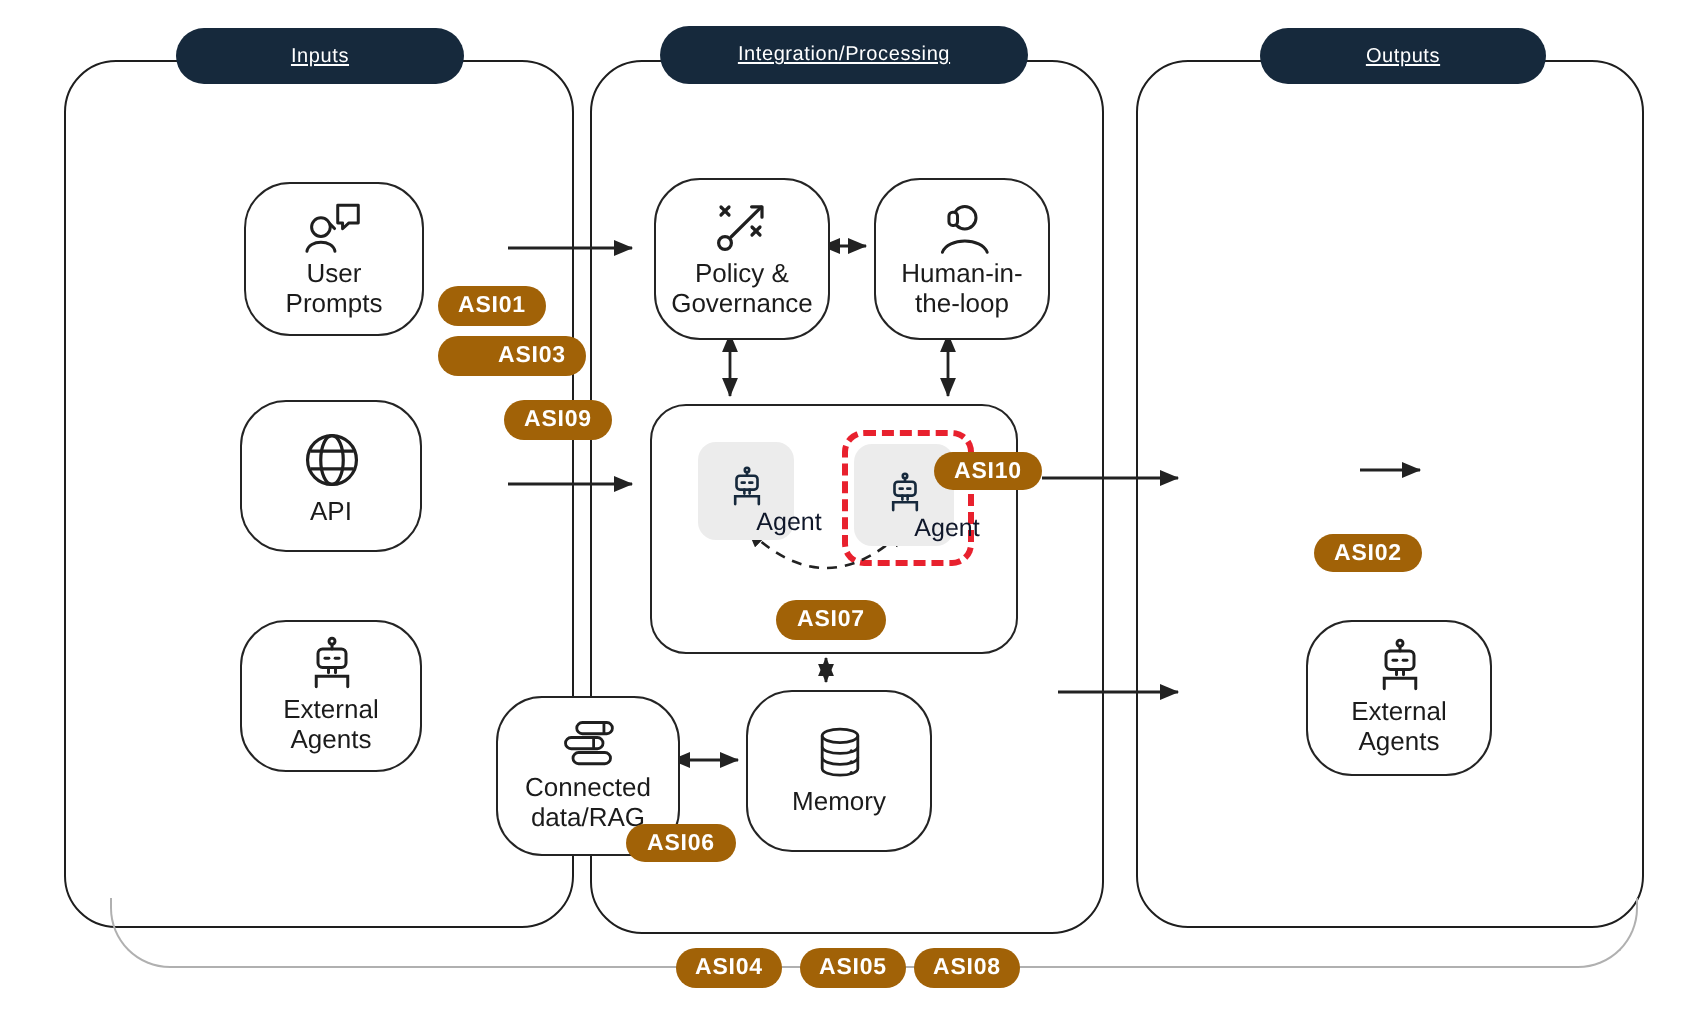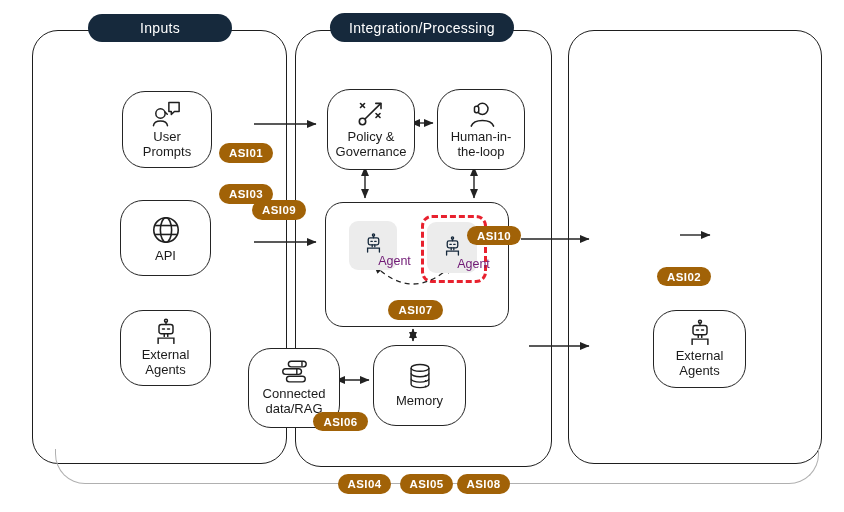--- a/index.html
+++ b/index.html
@@ -1,29 +1,29 @@
 <!DOCTYPE html>
 <html><head>
 <meta charset="utf-8">
 <style>
   html,body{margin:0;padding:0;background:#fff;}
   #canvas{position:relative;width:844px;height:512px;background:#fff;overflow:hidden;
           font-family:"Liberation Sans",sans-serif;}
   .col{position:absolute;border:1.5px solid #1e1e1e;border-radius:26px;background:transparent;z-index:1;}
   .col-header{position:absolute;background:#16293c;color:#fff;border-radius:999px;z-index:6;
-              display:flex;align-items:center;justify-content:center;font-size:14px;letter-spacing:.3px;}
+              display:flex;align-items:center;justify-content:center;font-size:10px;letter-spacing:.3px;text-decoration:underline;}
   .bracket{position:absolute;border:1.6px solid #b0b0b0;border-top:none;
            border-radius:0 0 30px 30px;z-index:1;}
   .node{position:absolute;background:#fff;border:1.4px solid #242424;border-radius:23px;z-index:3;
         display:flex;flex-direction:column;align-items:center;justify-content:center;gap:2px;padding:3px;}
   .node .lbl{font-size:13px;line-height:1.12;color:#1b1b1b;text-align:center;white-space:nowrap;}
   .agents-box{position:absolute;background:#fff;border:1.4px solid #242424;border-radius:18px;z-index:3;}
   .tile{position:absolute;background:#ececec;border-radius:9px;z-index:4;
         display:flex;flex-direction:column;align-items:center;justify-content:flex-end;padding-bottom:3px;gap:1px;}
-  .tile .lbl{font-size:12.5px;color:#701a75;line-height:1;margin-left:43px;}
+  .tile .lbl{font-size:12.5px;color:#0f172a;line-height:1;margin-left:43px;}
   .red-dash{position:absolute;border:3px dashed #e8212e;border-radius:11px;background:transparent;z-index:3;}
   .badge{position:absolute;background:#a16207;color:#fff;border-radius:999px;z-index:6;
          display:flex;align-items:center;justify-content:center;font-size:11.5px;font-weight:700;letter-spacing:.4px;}
   svg.overlay{position:absolute;left:0;top:0;z-index:2;pointer-events:none;}
   svg.arc{position:absolute;z-index:4;pointer-events:none;}
   .ic{display:block;}
 </style>
 </head>
 <body>
 
@@ -54,20 +54,23 @@
       <line x1="529" y1="346" x2="589" y2="346" marker-end="url(#ah)"></line>
     </g>
   </svg>
 
   <div class="col-header" style="left:88px;top:14px;width:144px;height:28px;">
     <span>Inputs</span>
   </div>
   <div class="col-header" style="left:330px;top:13px;width:184px;height:29px;">
     <span>Integration/Processing</span>
   </div>
+  <div class="col-header" style="left:630px;top:14px;width:143px;height:28px;">
+    <span>Outputs</span>
+  </div>
 
   <div class="node" style="left:122px;top:91px;width:82px;height:69px;">
     <svg class="ic" width="32" height="28" viewBox="0 0 34 30" fill="none" stroke="#1f1f1f" stroke-width="1.6" stroke-linecap="round" stroke-linejoin="round">
       <circle cx="10" cy="14.5" r="5"></circle>
       <path d="M2.5 27.5 c1,-6.5 14,-6.5 15,0"></path>
       <path d="M19 12.3 V2.8 H30 V12.3 H25 L21.6 15.4 V12.3 Z"></path>
       <path d="M14.8 12.8 l2.5 2.5"></path>
     </svg>
     <div class="lbl">
       <div>User</div>
@@ -217,21 +220,21 @@
     </svg>
     <div class="lbl">
       <div>External</div>
       <div>Agents</div>
     </div>
   </div>
 
   <div class="badge" style="left:219px;top:143px;width:54px;height:20px;">
       <span>ASI01</span>
     </div>
-  <div class="badge" style="left:219px;top:184px;width:54px;height:20px;">
+  <div class="badge" style="left:219px;top:168px;width:54px;height:20px;padding-left:20px;">
       <span>ASI03</span>
     </div>
   <div class="badge" style="left:219px;top:200px;width:54px;height:20px;margin-left:33px;">
       <span>ASI09</span>
     </div>
   <div class="badge" style="left:467px;top:226px;width:54px;height:19px;">
       <span>ASI10</span>
     </div>
   <div class="badge" style="left:388px;top:300px;width:55px;height:20px;">
       <span>ASI07</span>

